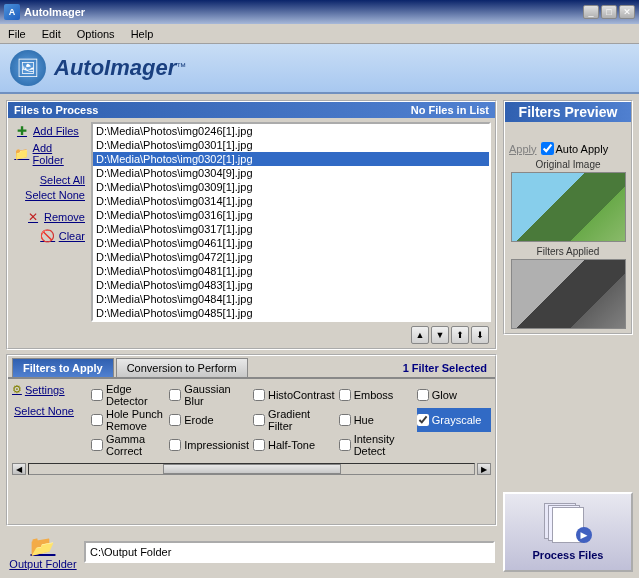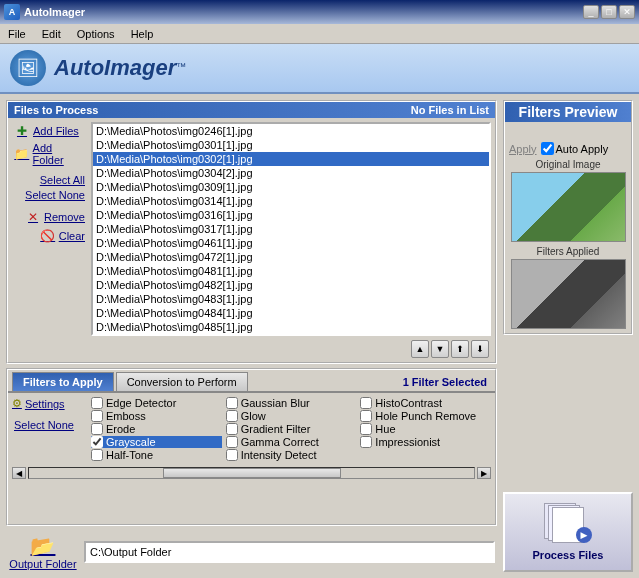--- a/index.html
+++ b/index.html
@@ -219,21 +219,21 @@
       gap: 4px;
     }
     .settings-btn {
       display: flex; align-items: center; gap: 3px;
       cursor: pointer; color: #000080; text-decoration: underline;
       font-size: 11px;
     }
     .filters-grid {
       flex: 1;
       display: grid;
-      grid-template-columns: repeat(3, 1fr);
+      grid-template-columns: repeat(5, 1fr);
       gap: 1px 4px;
       font-size: 11px;
     }
     .filter-item {
       display: flex; align-items: center; gap: 3px;
       cursor: pointer;
     }
     .filter-item input[type="checkbox"] {
       width: 12px; height: 12px; cursor: pointer;
     }
@@ -454,29 +454,28 @@
             <div class="btn-icon red-circle">🚫</div>
             <span>Clear</span>
           </div>
         </div>
         <div style="flex:1;display:flex;flex-direction:column;gap:2px;">
           <div class="file-list-container">
             <div class="file-list" id="file-list">
                 <div class="file-item">D:\Media\Photos\img0246[1].jpg</div>
                 <div class="file-item">D:\Media\Photos\img0301[1].jpg</div>
                 <div class="file-item selected">D:\Media\Photos\img0302[1].jpg</div>
-                <div class="file-item">D:\Media\Photos\img0304[2].jpg</div>
+                <div class="file-item">D:\Media\Photos\img0304[9].jpg</div>
                 <div class="file-item">D:\Media\Photos\img0309[1].jpg</div>
                 <div class="file-item">D:\Media\Photos\img0314[1].jpg</div>
                 <div class="file-item">D:\Media\Photos\img0316[1].jpg</div>
                 <div class="file-item">D:\Media\Photos\img0317[1].jpg</div>
                 <div class="file-item">D:\Media\Photos\img0461[1].jpg</div>
                 <div class="file-item">D:\Media\Photos\img0472[1].jpg</div>
                 <div class="file-item">D:\Media\Photos\img0481[1].jpg</div>
-                <div class="file-item">D:\Media\Photos\img0482[1].jpg</div>
                 <div class="file-item">D:\Media\Photos\img0483[1].jpg</div>
                 <div class="file-item">D:\Media\Photos\img0484[1].jpg</div>
                 <div class="file-item">D:\Media\Photos\img0485[1].jpg</div>
               </div>
           </div>
           <div class="files-arrows">
             <div class="arrow-btn">▲</div>
             <div class="arrow-btn">▼</div>
             <div class="arrow-btn">⬆</div>
             <div class="arrow-btn">⬇</div>

